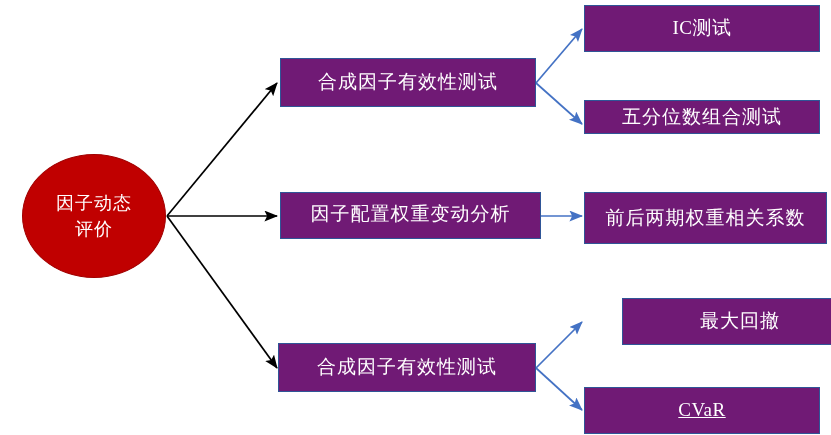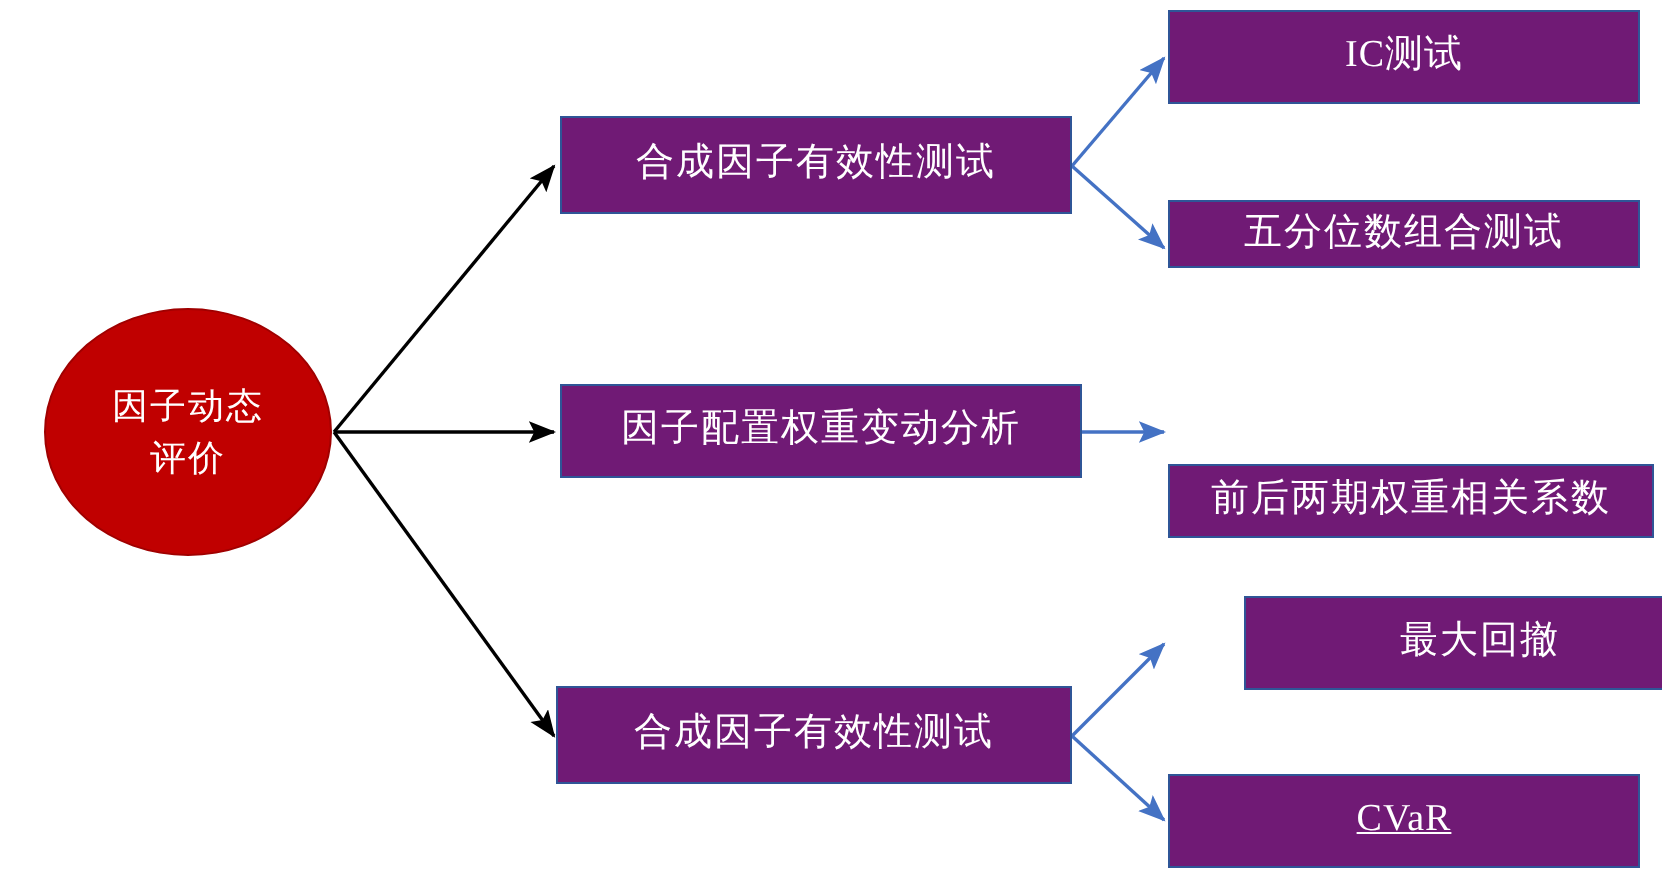--- a/index.html
+++ b/index.html
@@ -105,19 +105,19 @@
   <div class="node-box" style="left:280px; top:58px; width:256px; height:49px;">合成因子有效性测试</div>
 
   <div class="node-box" style="left:280px; top:192px; width:261px; height:47px;font-family:Liberation Mono, monospace;">因子配置权重变动分析</div>
 
   <div class="node-box" style="left:278px; top:343px; width:258px; height:49px;">合成因子有效性测试</div>
 
   <div class="node-box latin" style="left:584px; top:5px; width:236px; height:47px;">IC测试</div>
 
   <div class="node-box" style="left:584px; top:100px; width:236px; height:34px;">五分位数组合测试</div>
 
-  <div class="node-box" style="left:584px; top:192px; width:243px; height:37px;margin-top:40px;">前后两期权重相关系数</div>
+  <div class="node-box" style="left:584px; top:192px; width:243px; height:52px;">前后两期权重相关系数</div>
 
   <div class="node-box" style="left:584px; top:298px; width:236px; height:47px;margin-left:38px;">最大回撤</div>
 
   <div class="node-box latin" style="left:584px; top:387px; width:236px; height:47px;text-decoration:underline;">CVaR</div>
 
 </div>
 
 </body></html>

